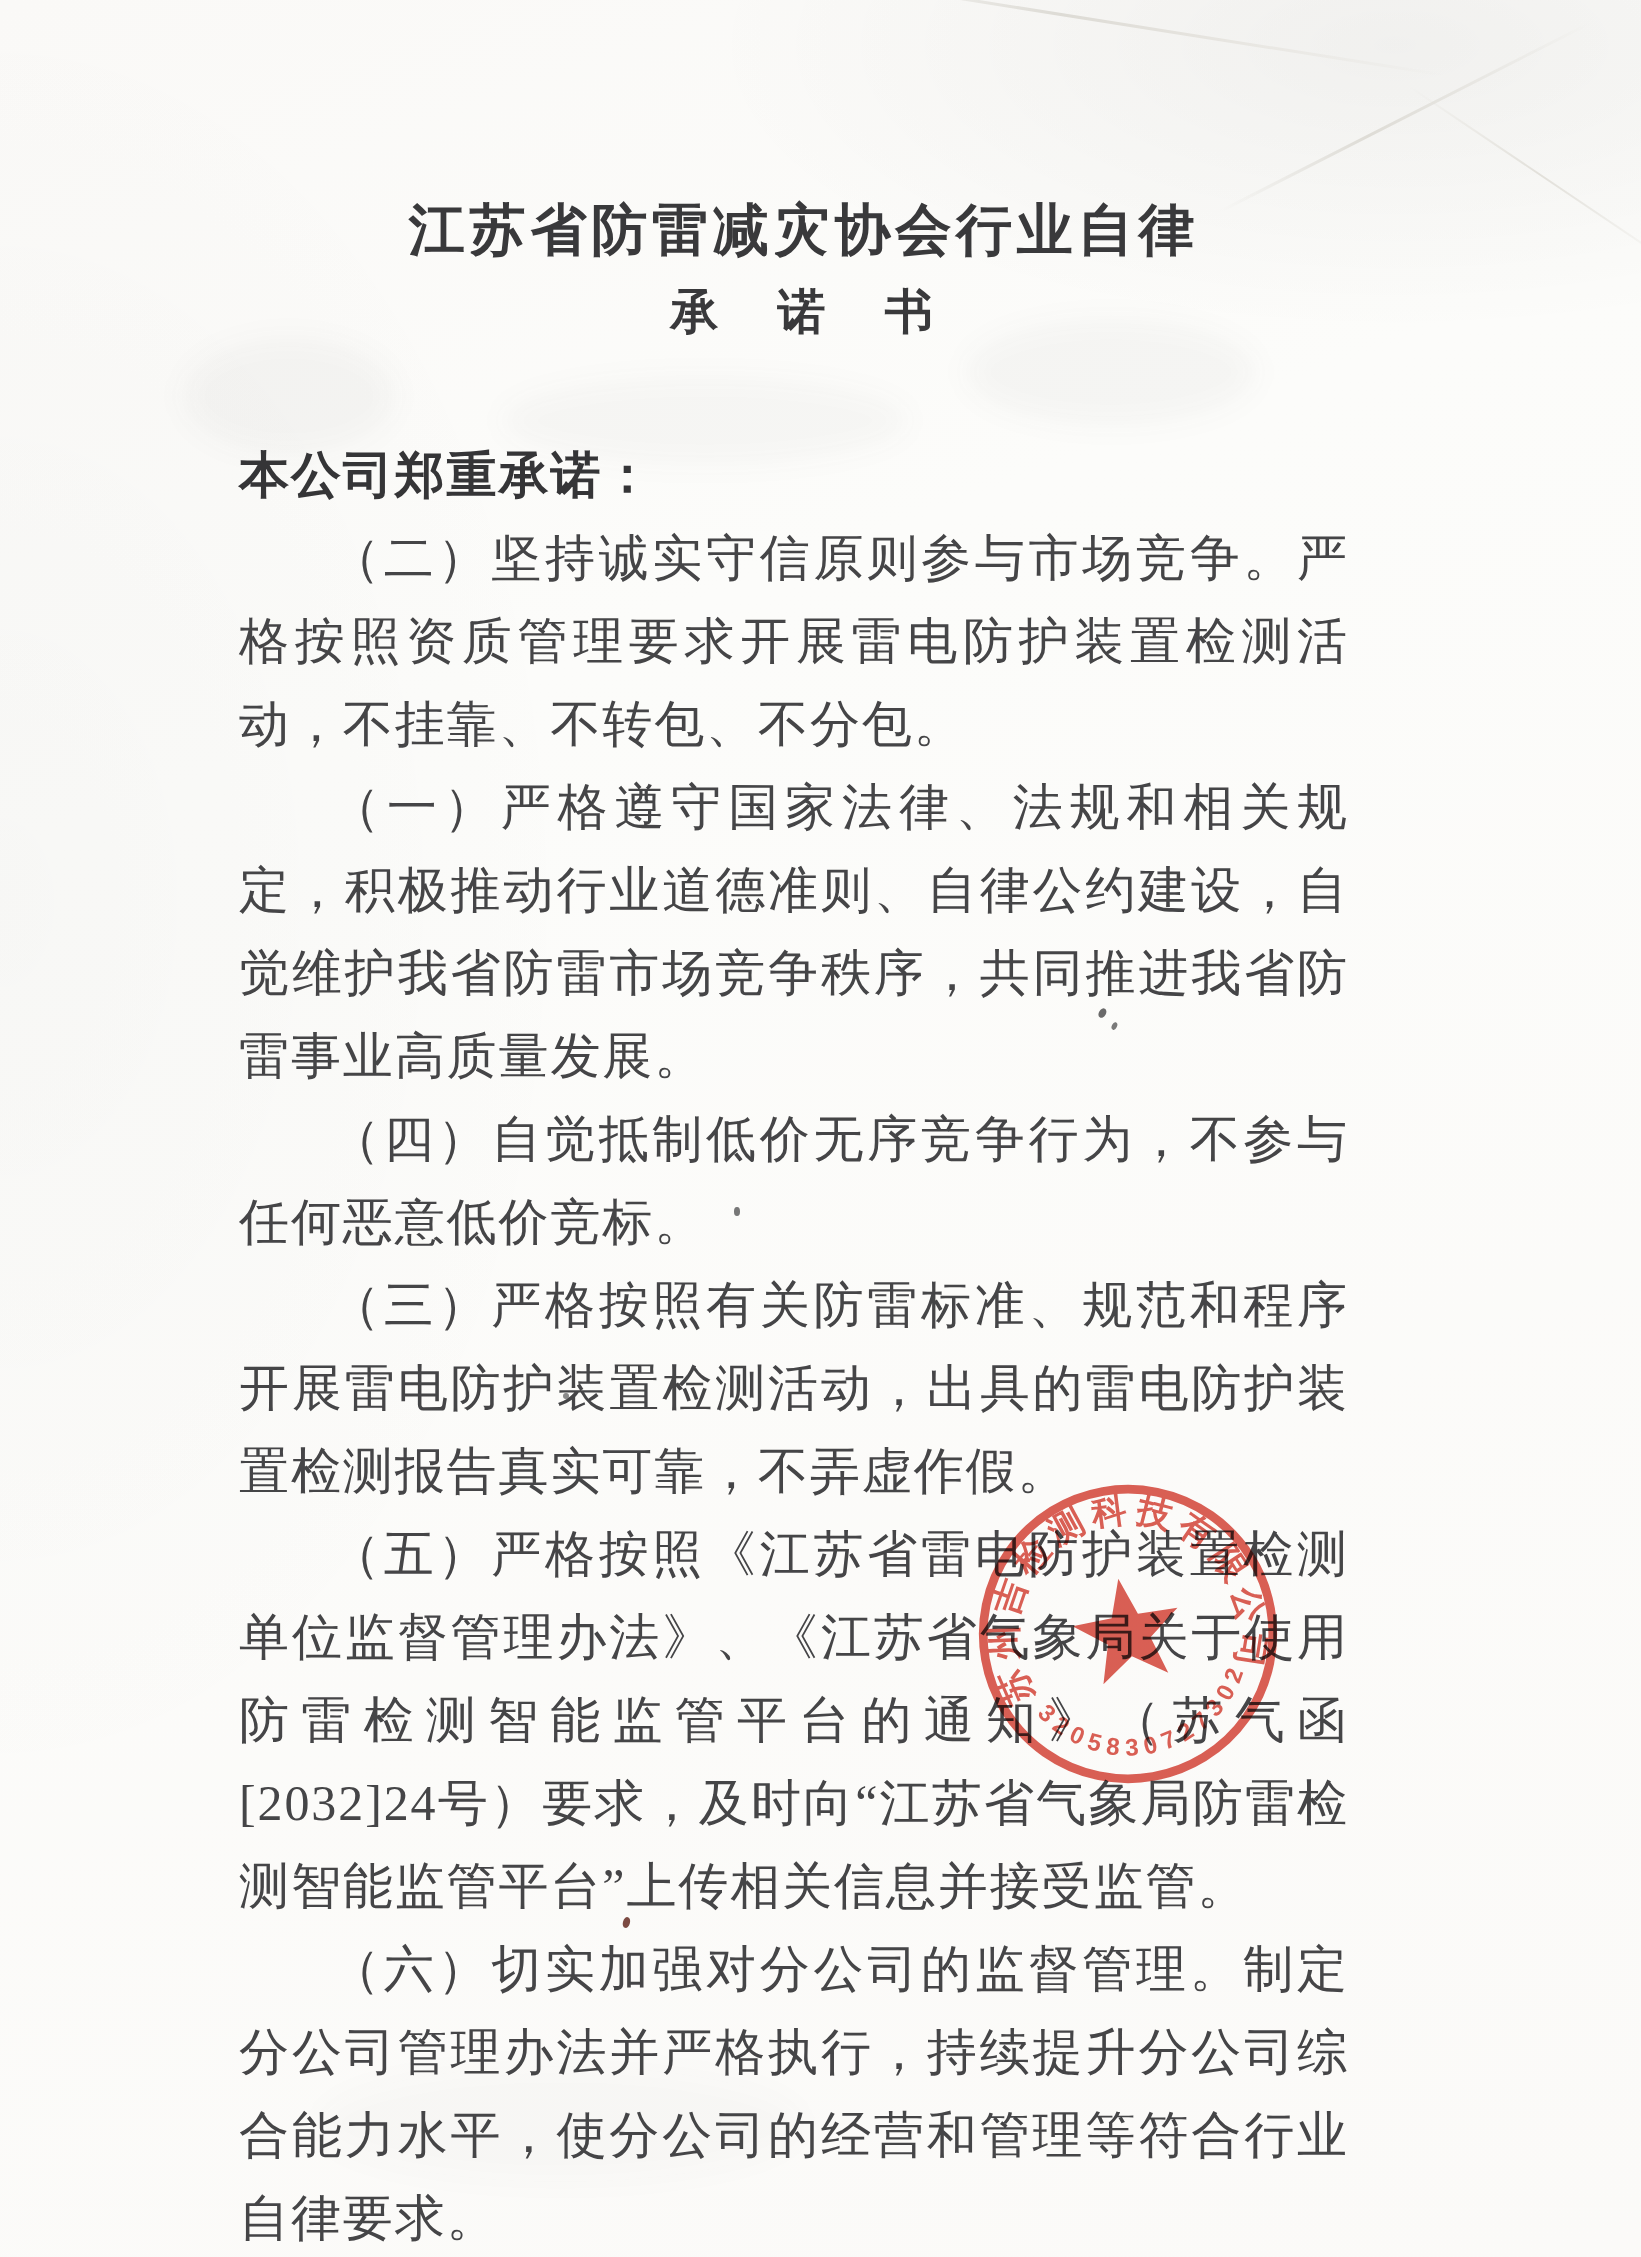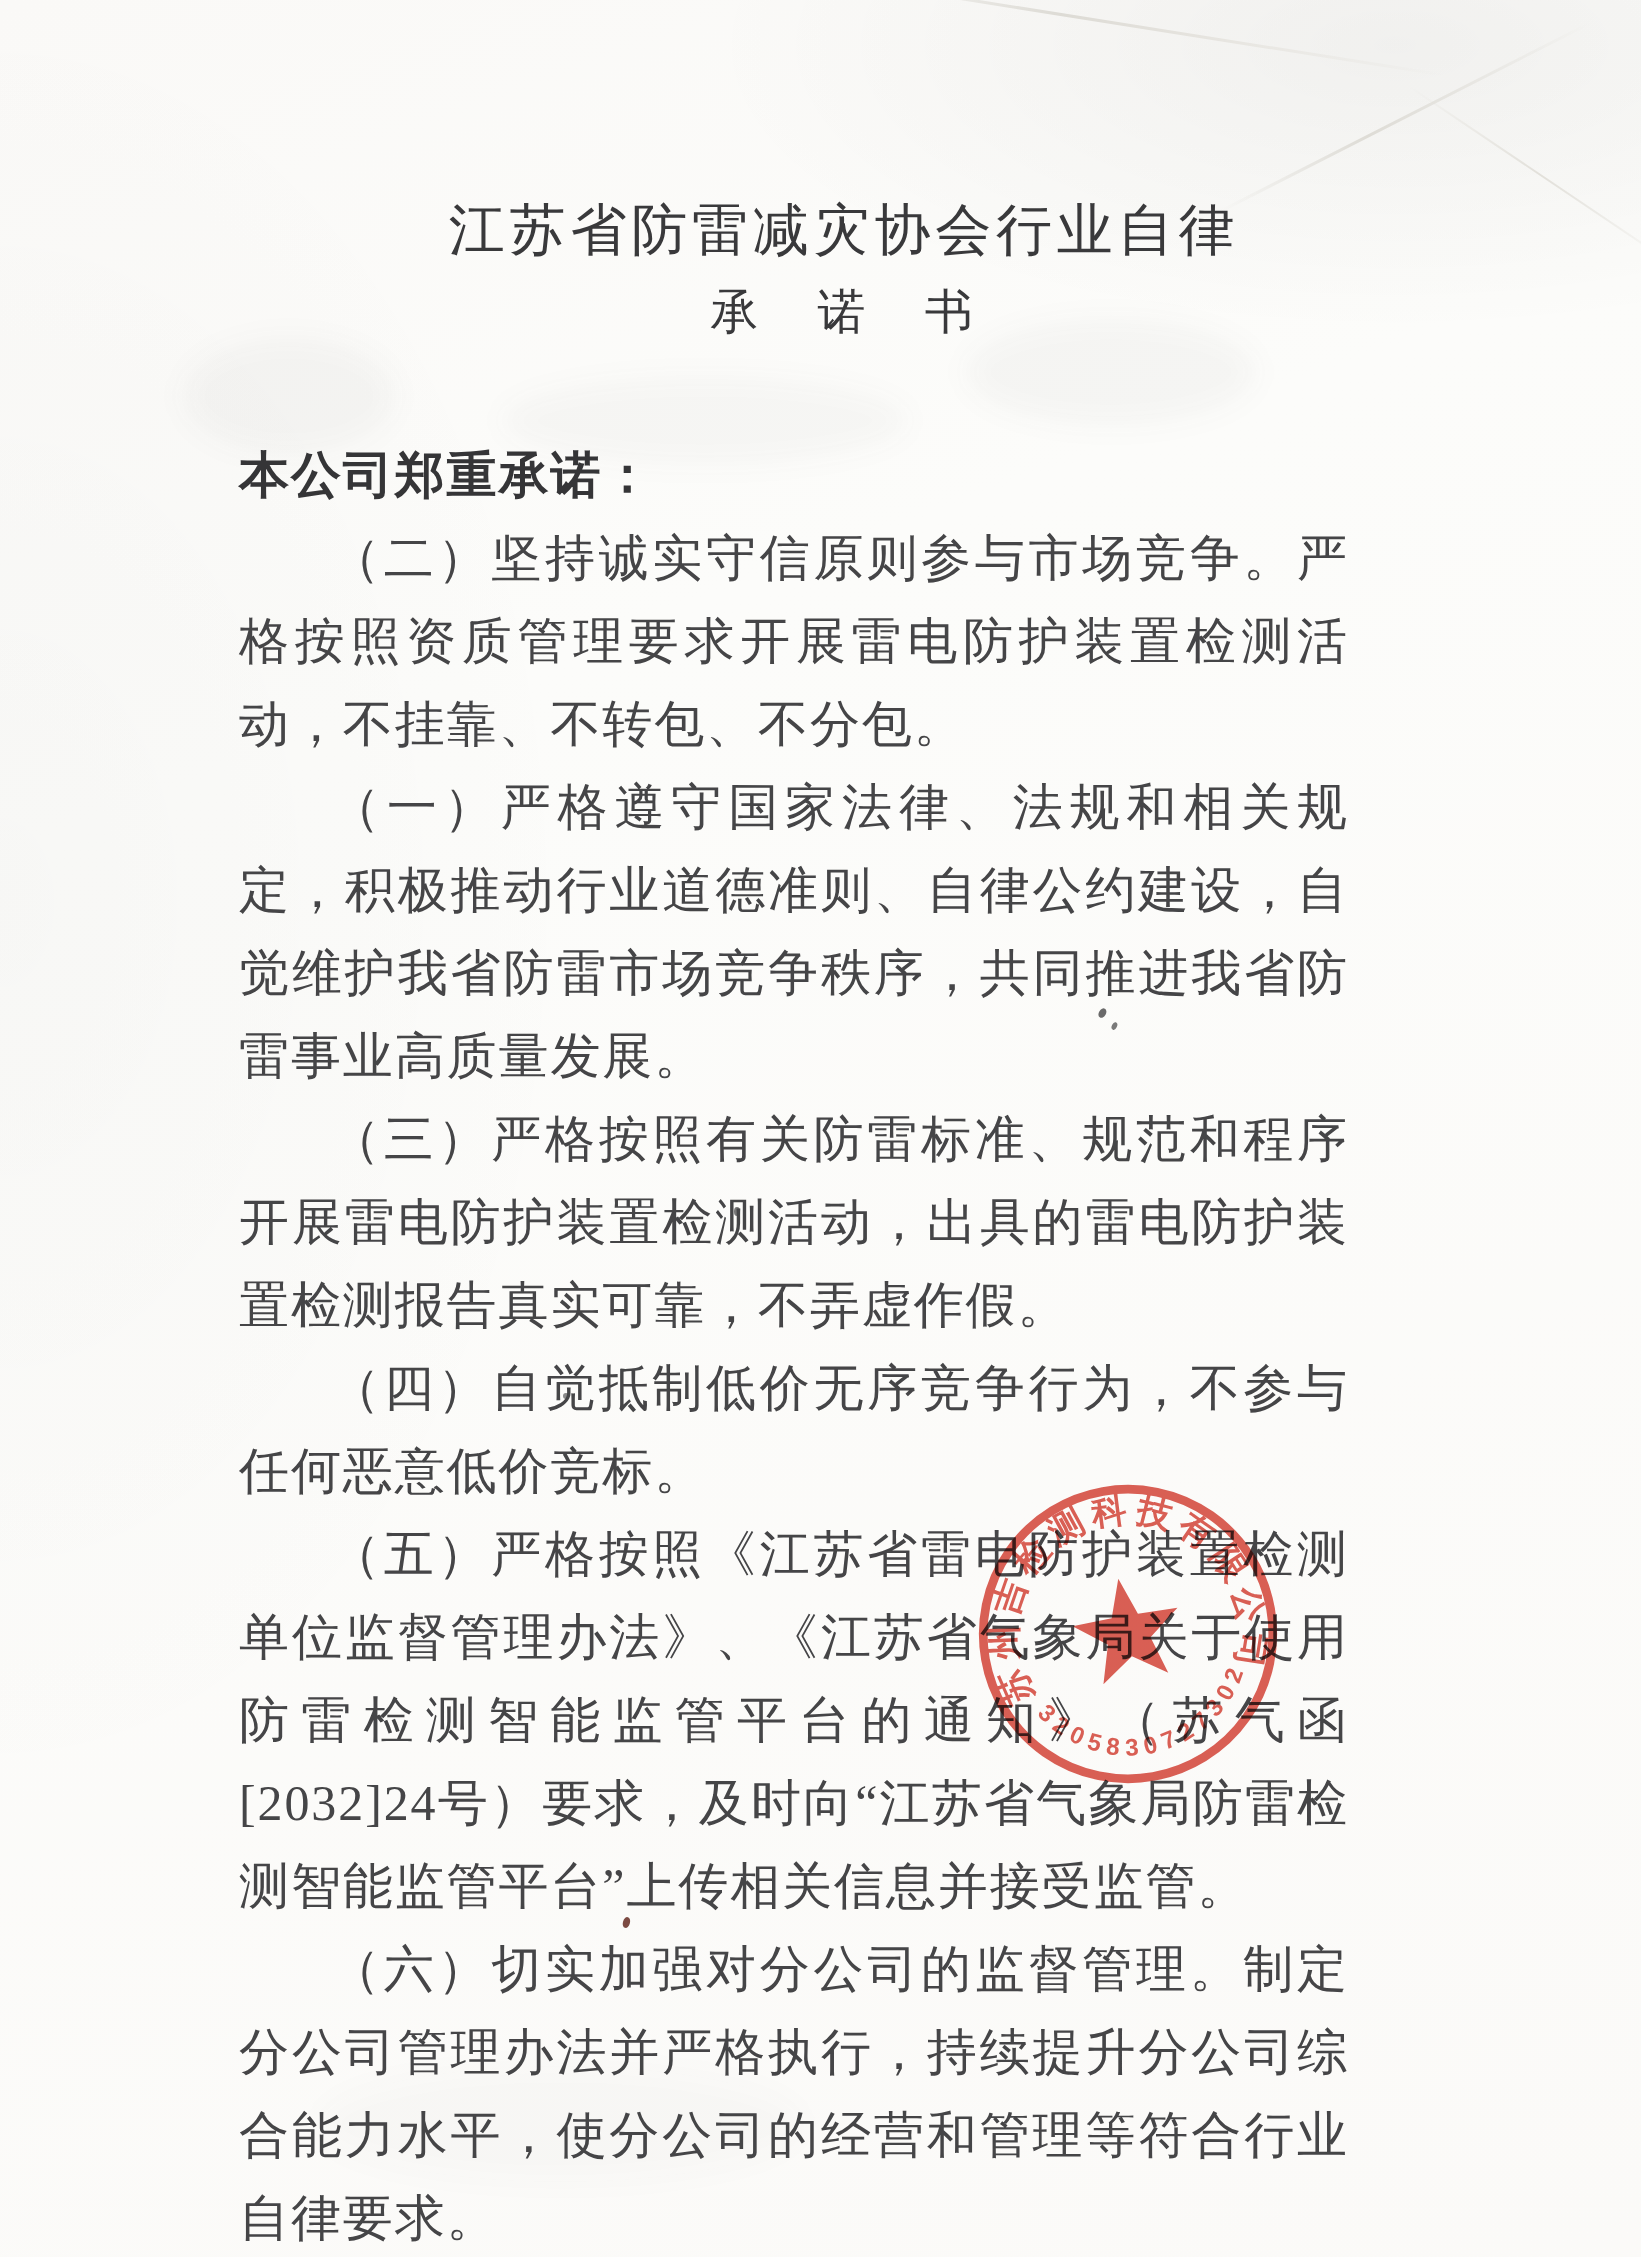--- a/index.html
+++ b/index.html
@@ -32,21 +32,21 @@
   .smudge.s2{left:502px;top:377px;width:406px;height:87px;background:rgba(60,60,60,0.03);}
   .smudge.s3{left:966px;top:319px;width:290px;height:106px;background:rgba(60,60,60,0.035);}
   .smudge.s4{left:319px;top:2066px;width:483px;height:116px;background:rgba(60,60,60,0.02);}
   .speck{position:absolute;border-radius:50%;pointer-events:none;}
 
   
   .title{
     position:absolute;left:804px;transform:translateX(-50%);
     white-space:nowrap;
     font-family:"Liberation Sans", sans-serif;
-    font-weight:400;color:#39393b;margin-left:40px;
+    font-weight:700;color:#39393b;
   }
   .title1{top:193px;font-size:56px;letter-spacing:4.8px;}
   .title2{top:280px;left:813px;font-size:48px;letter-spacing:23px;}
 
   
   .doc-body{
     position:absolute;left:239px;top:434px;width:1110px;
     font-size:50px;line-height:83px;letter-spacing:1.9px;
     text-align:justify;color:#454547;
   }
@@ -77,22 +77,22 @@
   <div class="speck" style="left:563px;top:1393px;width:5.8px;height:5.8px;background:#8a8a8a;"></div>
   <div class="speck" style="left:623px;top:1917px;width:6.8px;height:10.6px;background:#7c4a42;transform:rotate(15deg);"></div>
 
   <div class="title title1">江苏省防雷减灾协会行业自律</div>
   <div class="title title2">承 诺 书</div>
 
   <div class="doc-body">
     <p class="intro">本公司郑重承诺：</p>
     <p class="clause">（二）坚持诚实守信原则参与市场竞争。严格按照资质管理要求开展雷电防护装置检测活动，不挂靠、不转包、不分包。</p>
     <p class="clause">（一）严格遵守国家法律、法规和相关规定，积极推动行业道德准则、自律公约建设，自觉维护我省防雷市场竞争秩序，共同推进我省防雷事业高质量发展。</p>
+    <p class="clause">（四）自觉抵制低价无序竞争行为，不参与任何恶意低价竞标。</p>
     <p class="clause">（三）严格按照有关防雷标准、规范和程序开展雷电防护装置检测活动，出具的雷电防护装置检测报告真实可靠，不弄虚作假。</p>
-    <p class="clause">（四）自觉抵制低价无序竞争行为，不参与任何恶意低价竞标。</p>
     <p class="clause">（五）严格按照《江苏省雷电防护装置检测单位监督管理办法》、《江苏省气象局关于使用防雷检测智能监管平台的通知》（苏气函[2032]24号）要求，及时向“江苏省气象局防雷检测智能监管平台”上传相关信息并接受监管。</p>
     <p class="clause">（六）切实加强对分公司的监督管理。制定分公司管理办法并严格执行，持续提升分公司综合能力水平，使分公司的经营和管理等符合行业自律要求。</p>
   </div>
 
   <svg class="stamp" viewBox="0 0 344 344">
     <defs>
       <path id="arcTop" d="M 66.9 221.0 A 116 116 0 1 1 277.1 221.0" fill="none"></path>
       <path id="arcBottom" d="M 57.8 225.2 A 126 126 0 0 0 286.2 225.2" fill="none"></path>
     </defs>
     <g transform="rotate(-10 172 172)" fill="#d6453a" stroke="none">

